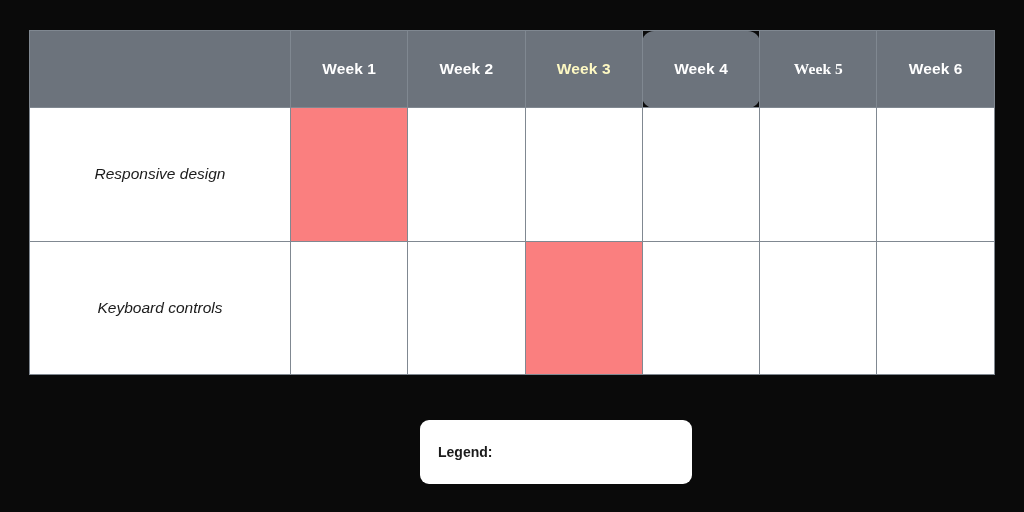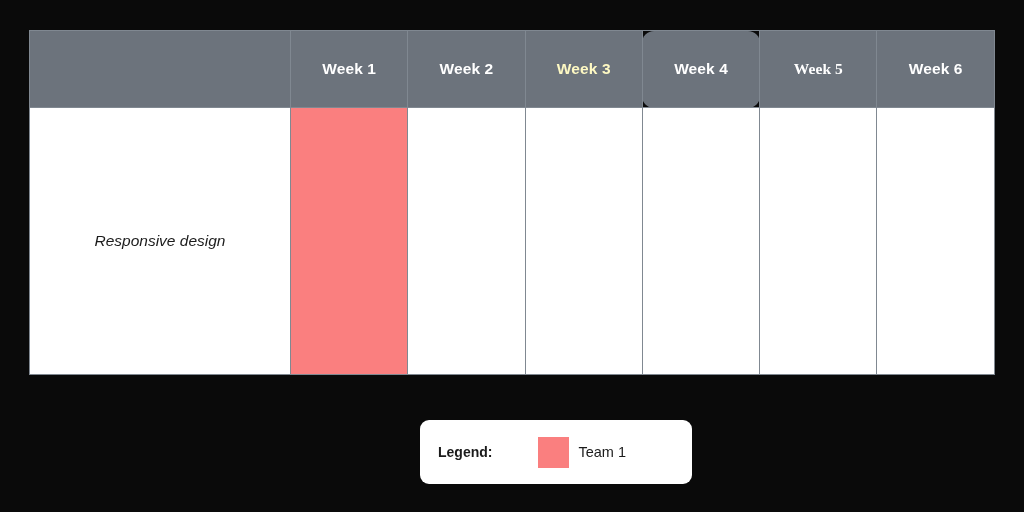--- a/index.html
+++ b/index.html
@@ -146,23 +146,28 @@
     <tbody>
       <tr class="row">
         <td class="task-name" style="background: rgb(255, 255, 255);">Responsive design</td>
         <td class="cell filled" style="background: rgb(250, 127, 127);"></td>
         <td class="cell"></td>
         <td class="cell"></td>
         <td class="cell"></td>
         <td class="cell"></td>
         <td class="cell"></td>
       </tr>
+      <tr class="row">
+        <td class="task-name" style="background: rgb(255, 255, 255);">Keyboard controls</td>
+        <td class="cell"></td>
+        <td class="cell"></td>
+        <td class="cell filled" style="background: rgb(250, 127, 127);"></td>
+        <td class="cell"></td>
+        <td class="cell"></td>
+        <td class="cell"></td>
+      </tr>
     </tbody>
   </table>
 </div>
 
 <div id="legend">
   <span class="legend-title">Legend:</span>
-  <span class="legend-entry">
-    <span class="swatch" style="background: rgb(250, 127, 127);"></span>
-    <span class="swatch-label">Team 1</span>
-  </span>
 </div>
 
 </body></html>

